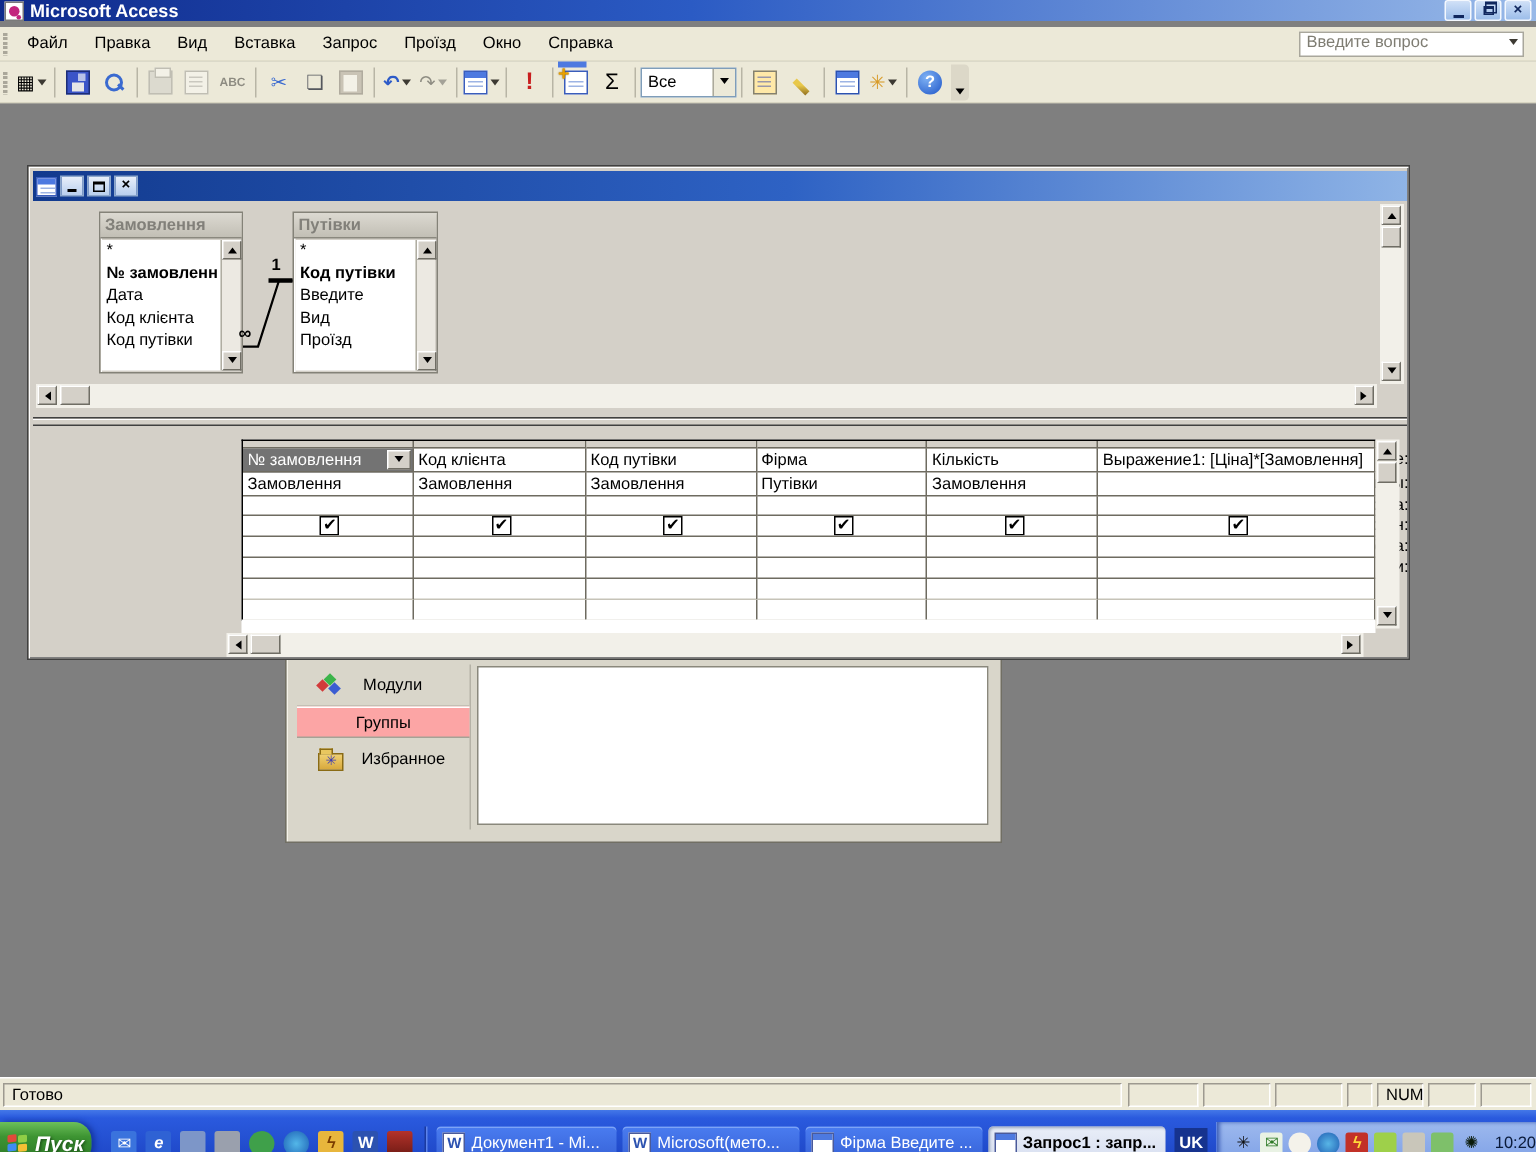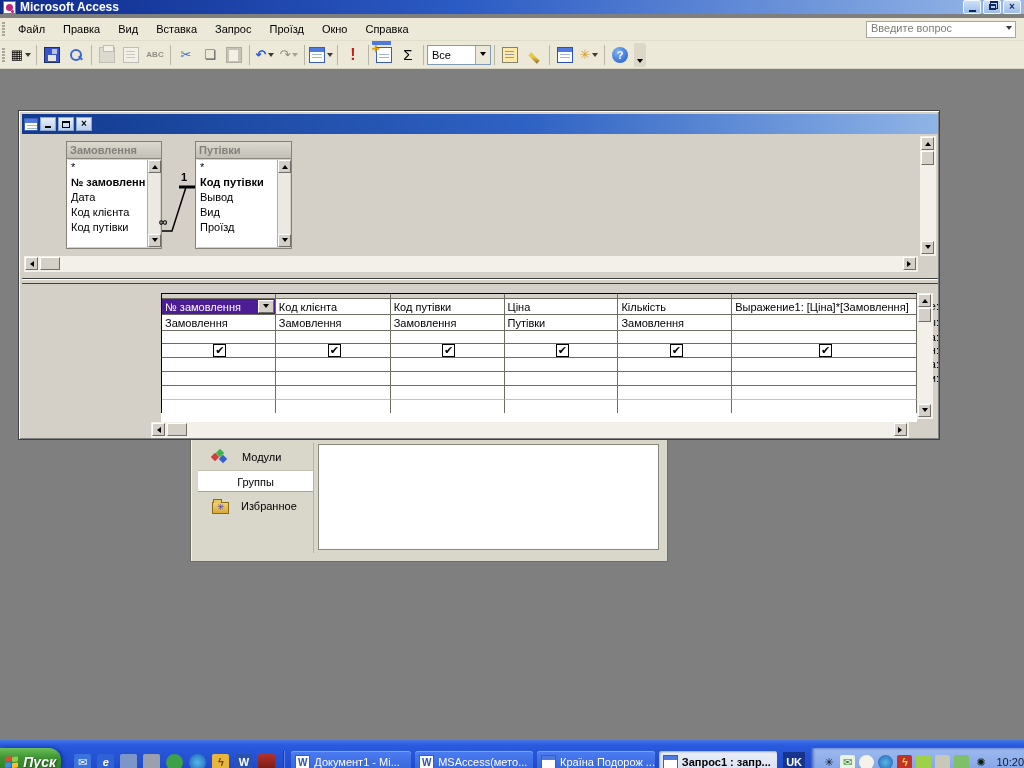--- a/index.html
+++ b/index.html
@@ -91,29 +91,29 @@
   .splitter{position:absolute;left:3px;width:916px;height:6px;background:#d4d0c8;border-top:1px solid #404040;border-bottom:1px solid #404040;box-shadow:inset 0 1px 0 #fff;}
 
   
   .qbe-labels div{position:absolute;right:0;width:130px;text-align:right;}
   .qbe{position:absolute;left:142px;top:182px;width:756px;background:#fff;border-top:1px solid #000;border-left:1px solid #000;}
   .qbe-row{display:flex;}
   .qcell{border-right:1px solid #6e6b60;border-bottom:1px solid #6e6b60;padding-left:3px;display:flex;align-items:center;overflow:hidden;white-space:nowrap;}
   .qcell.light{border-bottom:1px solid #c6c3b8;}
   .strip .qcell{background:#d4d0c8;padding:0;}
   .chk{width:13px;height:13px;border:1px solid #000;background:#fff;display:flex;align-items:center;justify-content:center;font-size:11px;line-height:1;margin:0 auto;}
-  .selcell{background:#4c1d95;color:#fff;display:flex;align-items:center;padding-left:3px;position:relative;}
+  .selcell{background:#737373;color:#fff;display:flex;align-items:center;padding-left:3px;position:relative;}
   .selcell .cbtn{position:absolute;right:1px;top:1px;bottom:1px;width:16px;background:#d4d0c8;border:1px solid;border-color:#fff #6f6d64 #6f6d64 #fff;display:flex;align-items:center;justify-content:center;}
 
   
   .dbwin{position:absolute;left:190px;top:368px;width:478px;height:125px;background:#d9d6ca;border:1px solid #716f64;box-shadow:inset 1px 1px 0 #f5f3ea;z-index:2;}
   .db-side{position:absolute;left:7px;top:5px;width:116px;bottom:8px;background:#d9d6ca;border-right:1px solid #b5b2a6;}
   .db-item{height:28px;display:flex;align-items:center;padding-left:14px;border-bottom:1px solid #c3c0b4;}
   .db-item .lbl{margin-left:14px;}
-  .db-group{height:21px;display:flex;align-items:center;justify-content:center;border-top:1px solid #fff;border-bottom:1px solid #a5a296;background:#ffffff;}
+  .db-group{height:21px;display:flex;align-items:center;justify-content:center;border-top:1px solid #fff;border-bottom:1px solid #a5a296;background:#fca5a5;}
   .db-list{position:absolute;left:127px;top:6px;right:8px;bottom:11px;background:#fff;border:1px solid #8a887c;}
   .mod-icon{width:16px;height:14px;position:relative;}
   .mod-icon i{position:absolute;width:6px;height:6px;transform:rotate(45deg);}
   .folder{width:17px;height:12px;background:linear-gradient(#f0d071,#d8a93c);border:1px solid #8a6b14;position:relative;margin-top:3px;}
   .folder::before{content:"";position:absolute;left:0;top:-4px;width:7px;height:3px;background:#e9c75f;border:1px solid #8a6b14;border-bottom:none;}
   .folder .star{position:absolute;left:4px;top:-1px;color:#3b3bb4;font-size:9px;}
 
   
   .statusbar{position:absolute;left:0;top:718px;width:1024px;height:22px;background:#ece9d8;border-top:1px solid #fff;}
   .spanel{position:absolute;top:3px;height:16px;border:1px solid;border-color:#9d9a90 #fff #fff #9d9a90;padding:1px 5px;}
@@ -322,21 +322,21 @@
                 <span class="tri-d"></span>
               </span>
           </div>
         </div>
 
         <div class="fieldbox" style="left:176px;top:30px;width:97px">
           <div class="hdr">Путівки</div>
           <div class="list">
             <div class="frow">*</div>
             <div class="frow fbold">Код путівки</div>
-            <div class="frow">Вывод</div>
+            <div class="frow">Введите</div>
             <div class="frow">Вид</div>
             <div class="frow">Проїзд</div>
           </div>
           <div class="fsb">
             <span class="sbtn" style="top:0">
                 <span class="tri-u"></span>
               </span>
             <span class="sbtn" style="bottom:0;top:auto">
                 <span class="tri-d"></span>
               </span>
@@ -393,21 +393,21 @@
         </div>
         <div class="qbe-row">
           <span class="qcell selcell" style="width:114px;height:16px">
               <span>№ замовлення</span>
               <span class="cbtn">
                 <span class="tri-d"></span>
               </span>
             </span>
           <span class="qcell" style="width:115px;height:16px">Код клієнта</span>
           <span class="qcell" style="width:114px;height:16px">Код путівки</span>
-          <span class="qcell" style="width:114px;height:16px">Ціна</span>
+          <span class="qcell" style="width:114px;height:16px">Фірма</span>
           <span class="qcell" style="width:114px;height:16px">Кількість</span>
           <span class="qcell" style="width:185px;height:16px">Выражение1: [Ціна]*[Замовлення]</span>
         </div>
         <div class="qbe-row">
           <span class="qcell" style="width:114px;height:16px">Замовлення</span>
           <span class="qcell" style="width:115px;height:16px">Замовлення</span>
           <span class="qcell" style="width:114px;height:16px">Замовлення</span>
           <span class="qcell" style="width:114px;height:16px">Путівки</span>
           <span class="qcell" style="width:114px;height:16px">Замовлення</span>
           <span class="qcell" style="width:185px;height:16px"></span>
@@ -490,20 +490,30 @@
             <span class="tri-l"></span>
           </span>
         <span class="sbtn" style="left:16px;width:20px"></span>
         <span class="sbtn" style="left:743px">
             <span class="tri-r"></span>
           </span>
       </div>
     </div>
   </div>
 
+  <div class="statusbar">
+    <span class="spanel" style="left:2px;width:746px"><span>Готово</span></span>
+    <span class="spanel" style="left:752px;width:47px"></span>
+    <span class="spanel" style="left:802px;width:45px"></span>
+    <span class="spanel" style="left:850px;width:45px"></span>
+    <span class="spanel" style="left:898px;width:17px"></span>
+    <span class="spanel" style="left:918px;width:31px;text-align:center"><span>NUM</span></span>
+    <span class="spanel" style="left:952px;width:32px"></span>
+    <span class="spanel" style="left:987px;width:34px"></span>
+  </div>
 
   <div class="taskbar">
     <span class="startbtn">
       <span class="winflag">
         <i style="left:0;top:0;background:#e04a3a"></i>
           <i style="left:7px;top:1px;background:#8fce46"></i>
           <i style="left:0;top:6px;background:#3f8cf3"></i>
           <i style="left:7px;top:7px;background:#f5c034"></i>
       </span>
       <span>Пуск</span>
@@ -527,25 +537,25 @@
         </span>
       <span class="qlicon" style="background:linear-gradient(#b4322a,#6e1a14)"></span>
     </span>
     <span class="tb-div"></span>
     <span class="taskbtn first">
         <span class="ticon">W</span>
         <span>Документ1 - Mi...</span>
       </span>
     <span class="taskbtn">
         <span class="ticon">W</span>
-        <span>MSAccess(мето...</span>
+        <span>Microsoft(мето...</span>
       </span>
     <span class="taskbtn">
         <span class="ticon qico"></span>
-        <span>Країна Подорож ...</span>
+        <span>Фірма Введите ...</span>
       </span>
     <span class="taskbtn active">
         <span class="ticon qico"></span>
         <span>Запрос1 : запр...</span>
       </span>
     <span class="lang">
         <span>UK</span>
       </span>
     <span class="tray">
       <span class="trayicon" style="color:#111">

